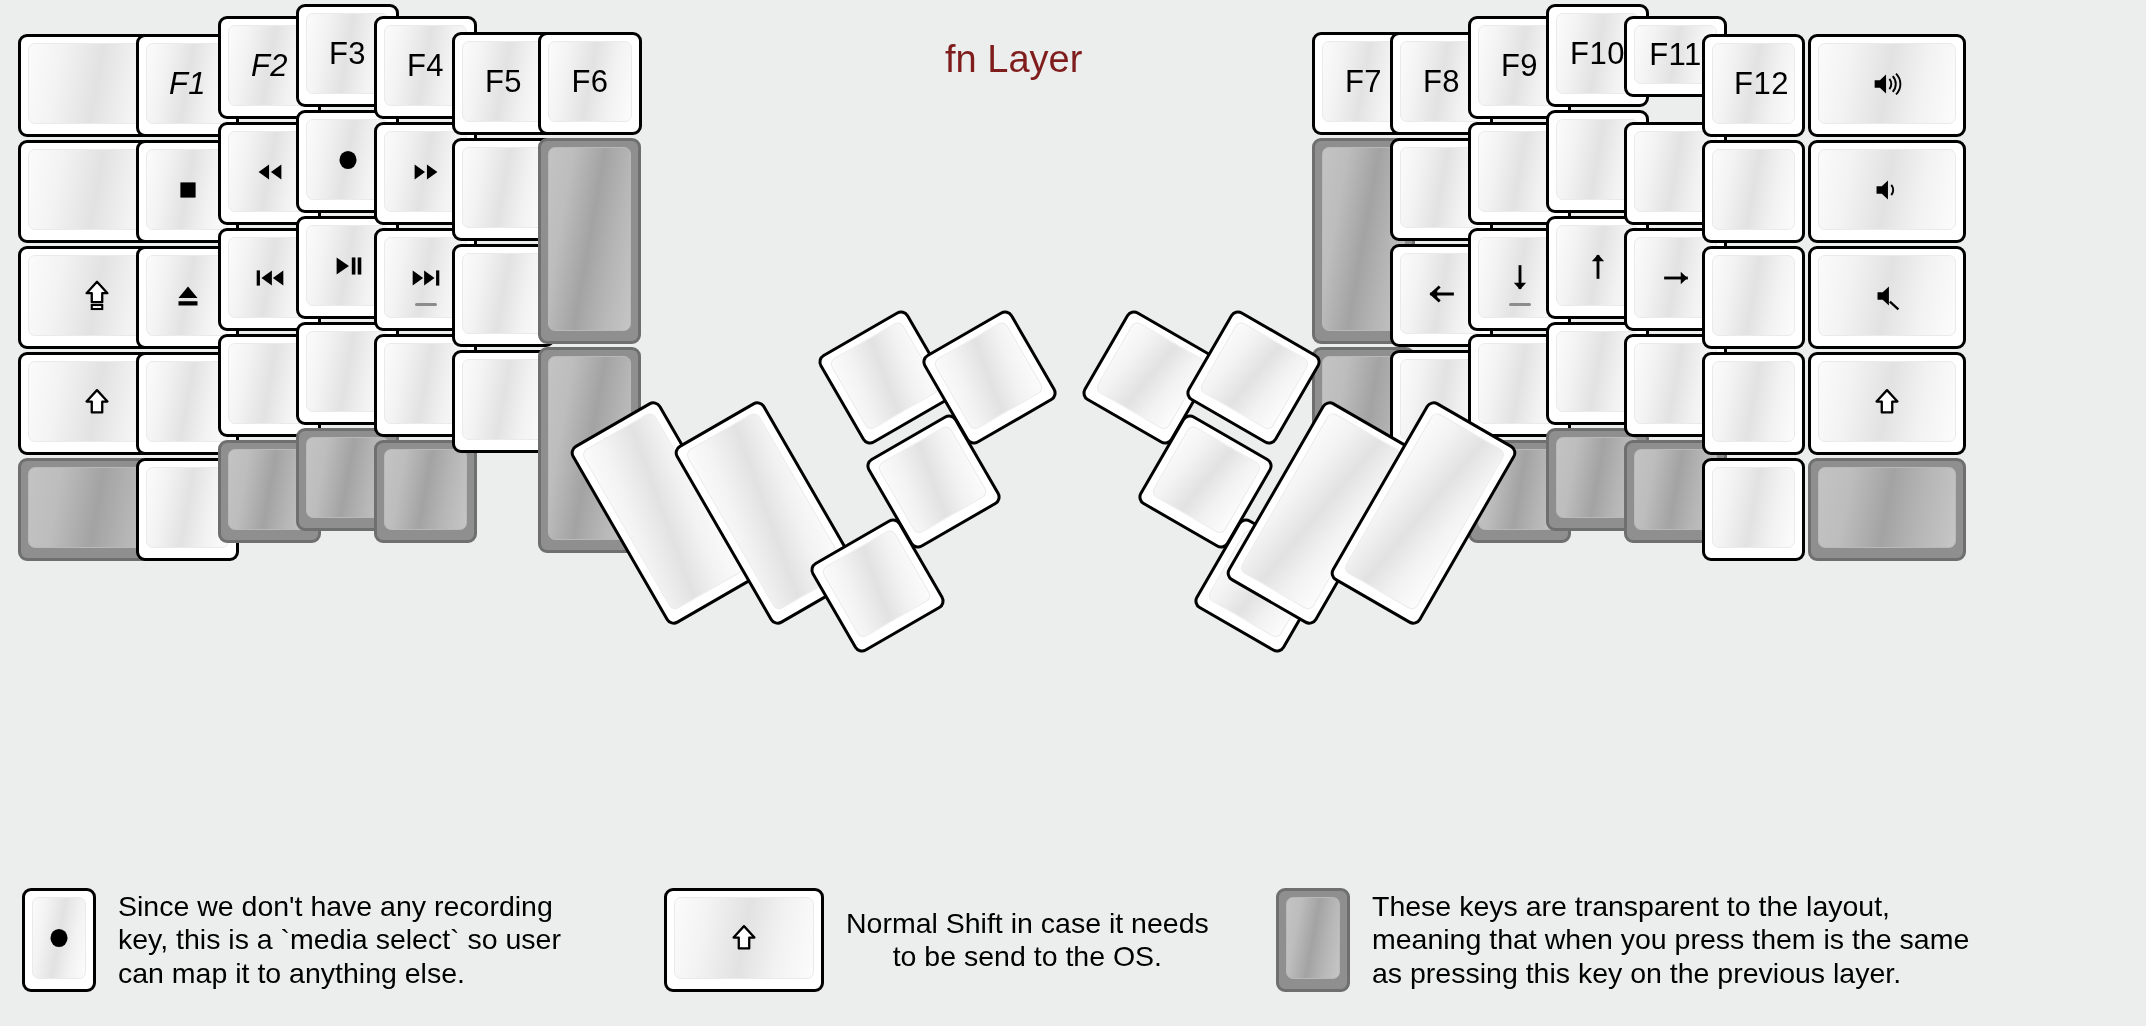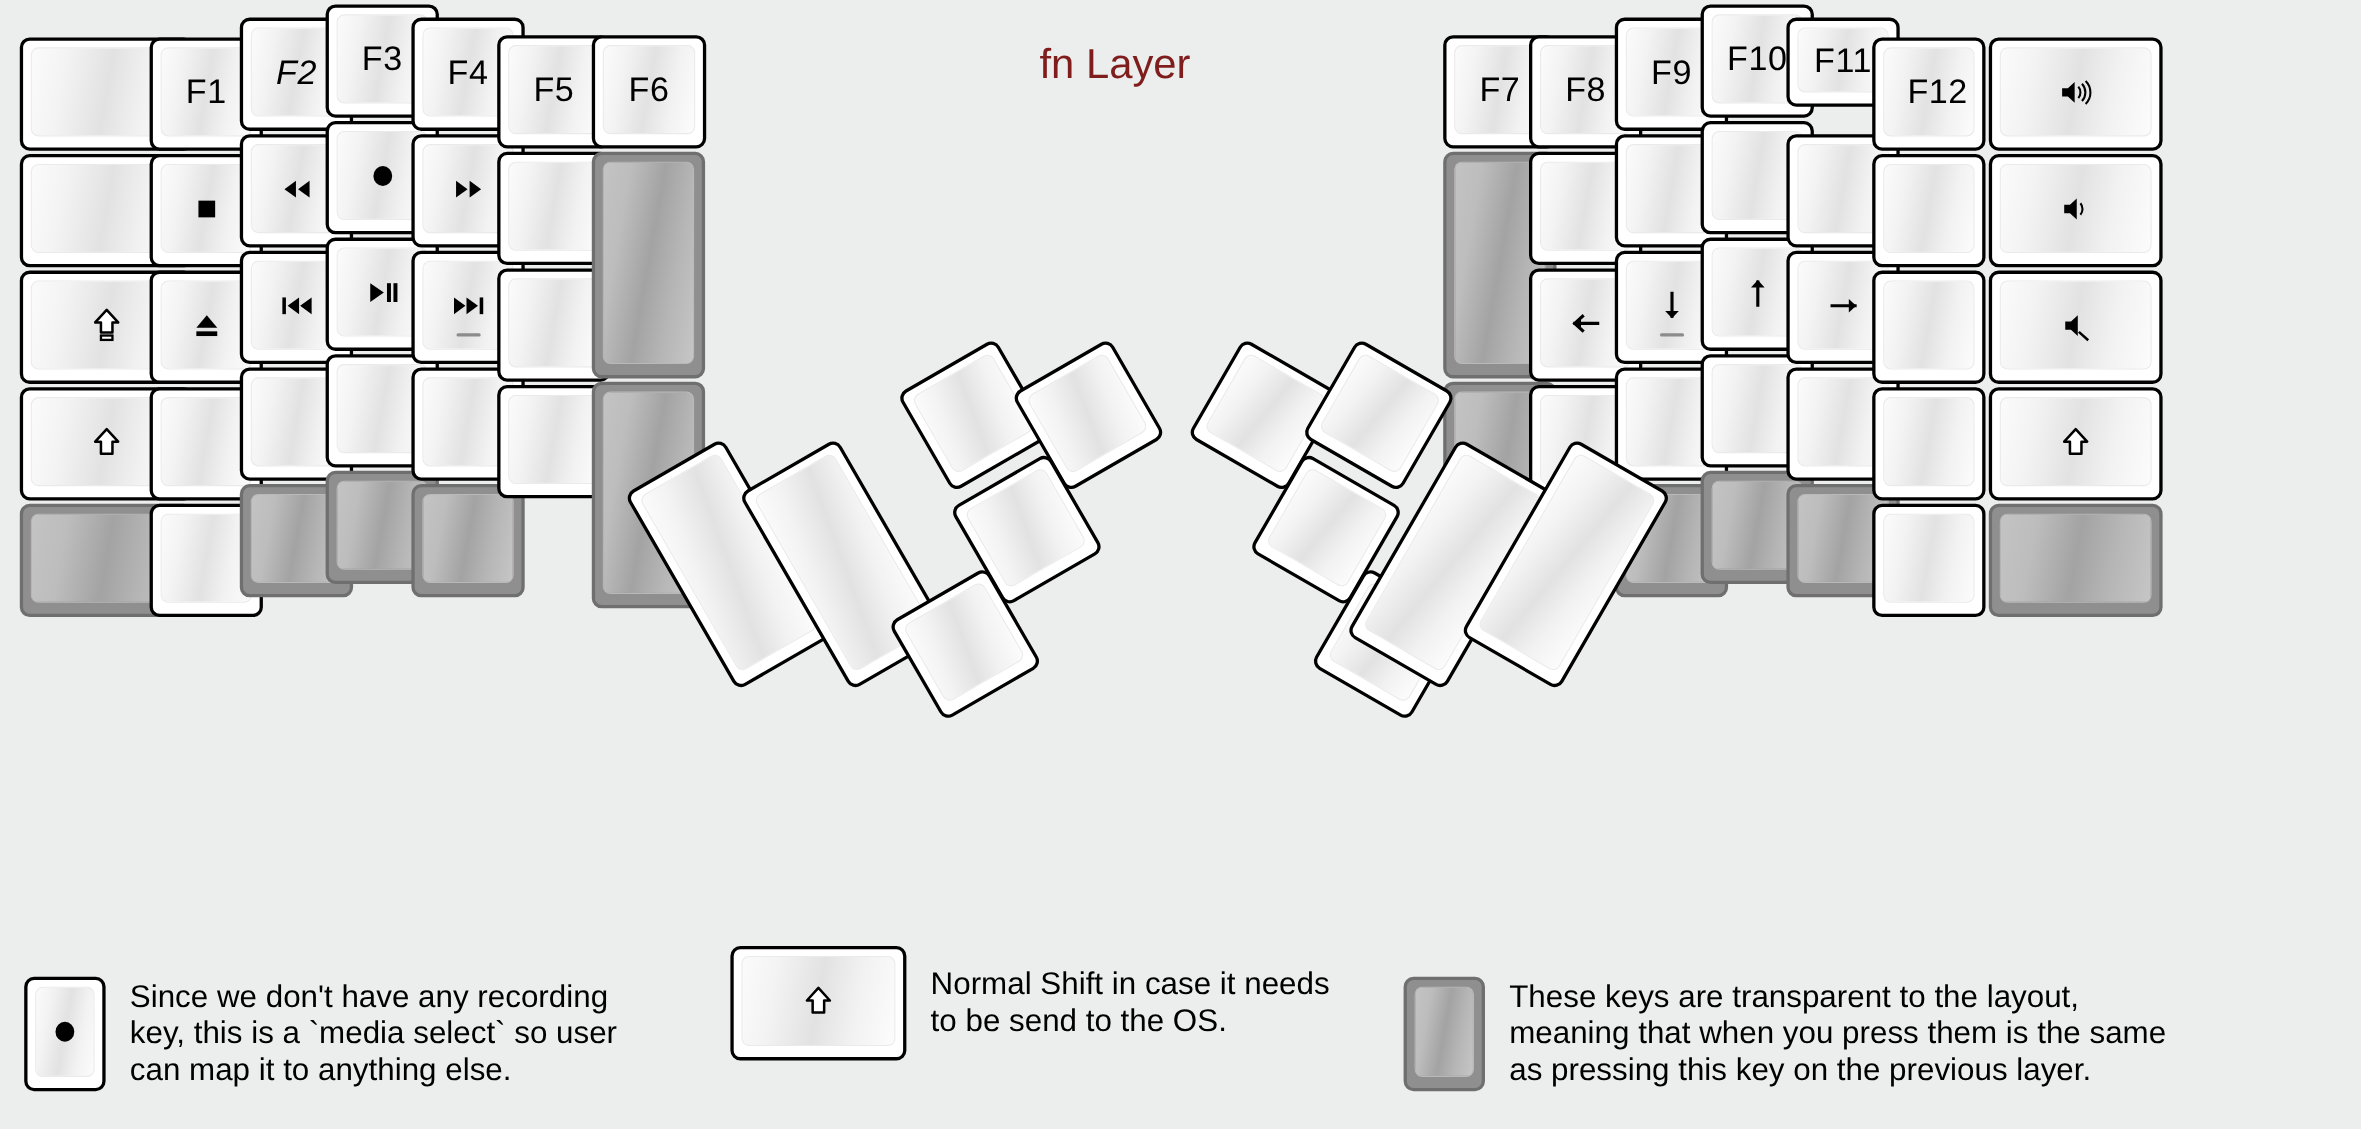--- a/index.html
+++ b/index.html
@@ -115,21 +115,21 @@
         <div class="lbl">
           <svg class="ico" width="38" height="38" viewBox="0 0 40 40">
             <path d="M20 7.5 L31 19.5 L25.5 19.5 L25.5 31 L14.5 31 L14.5 19.5 L9 19.5 Z" fill="#fff" stroke="#000" stroke-width="2.4" stroke-linejoin="round"></path>
           </svg>
         </div>
       </div>
       <div class="key trans" style="left: 18px; top: 458px; width: 158px; height: 103px;">
         <div class="cap"></div>
         <div class="lbl"></div>
       </div>
-      <div class="key" style="left: 136px; top: 34px; width: 103px; height: 103px;">
+      <div class="key" style="left: 136px; top: 34px; width: 103px; height: 103px; font-style: italic;">
         <div class="cap"></div>
         <div class="lbl">
           <span class="ftext">F1</span>
         </div>
       </div>
       <div class="key" style="left: 136px; top: 140px; width: 103px; height: 103px;">
         <div class="cap"></div>
         <div class="lbl">
           <svg class="ico" width="38" height="38" viewBox="0 0 40 40">
             <rect x="12" y="12" width="16" height="16" fill="#000"></rect>
@@ -523,21 +523,21 @@
           <div class="cap">
             <svg class="ico" width="38" height="38" viewBox="0 0 40 40">
               <ellipse cx="20" cy="20" rx="9" ry="9.5" fill="#000"></ellipse>
             </svg>
           </div>
         </div>
         <div class="legtext">Since we don't have any recording
 key, this is a `media select` so user
 can map it to anything else.</div>
       </div>
-      <div class="legrow" style="left: 664px; top: 860px;">
+      <div class="legrow" style="left: 664px; top: 888px; text-align: center;">
         <div class="legkey" style="width: 160px; height: 104px;">
           <div class="cap">
             <svg class="ico" width="38" height="38" viewBox="0 0 40 40">
               <path d="M20 7.5 L31 19.5 L25.5 19.5 L25.5 31 L14.5 31 L14.5 19.5 L9 19.5 Z" fill="#fff" stroke="#000" stroke-width="2.4" stroke-linejoin="round"></path>
             </svg>
           </div>
         </div>
         <div class="legtext">Normal Shift in case it needs
 to be send to the OS.</div>
       </div>

